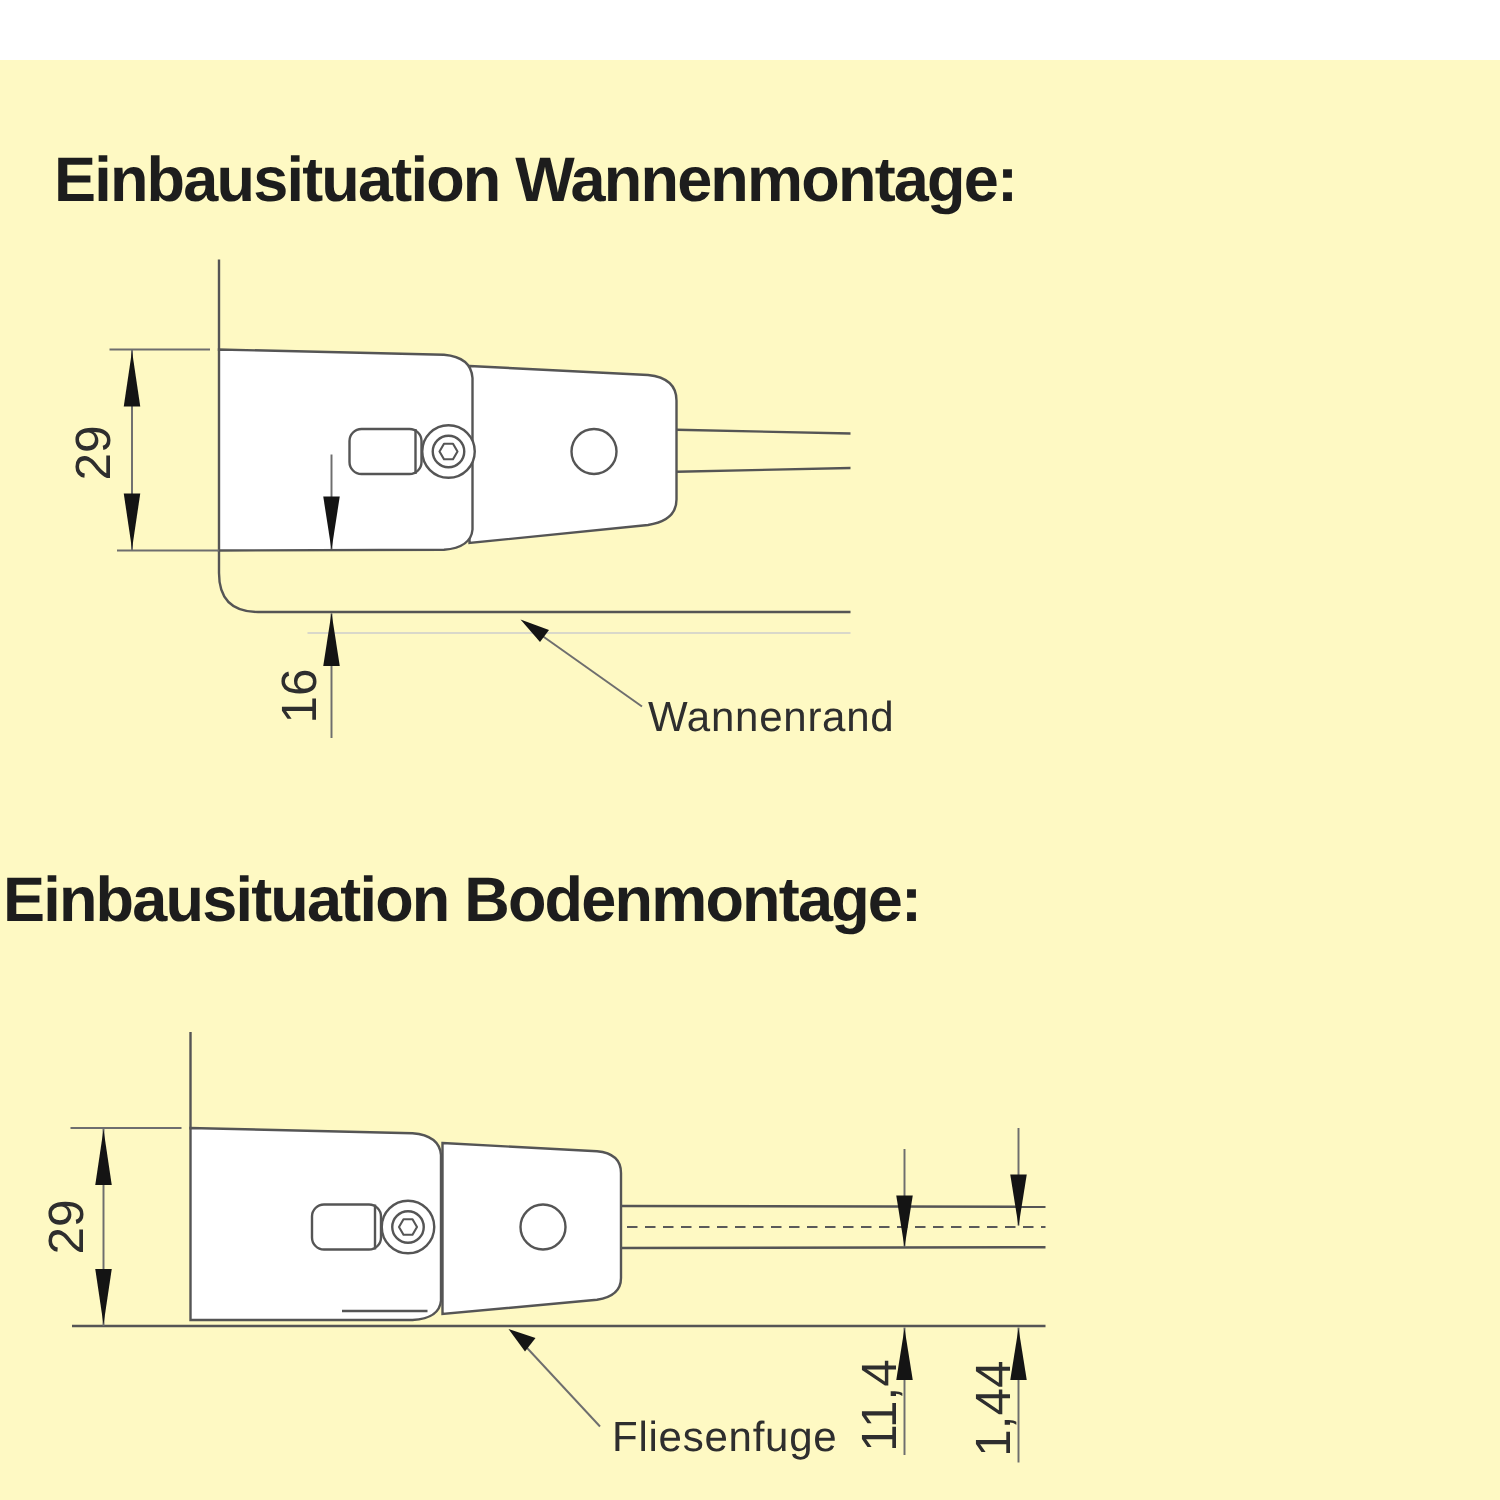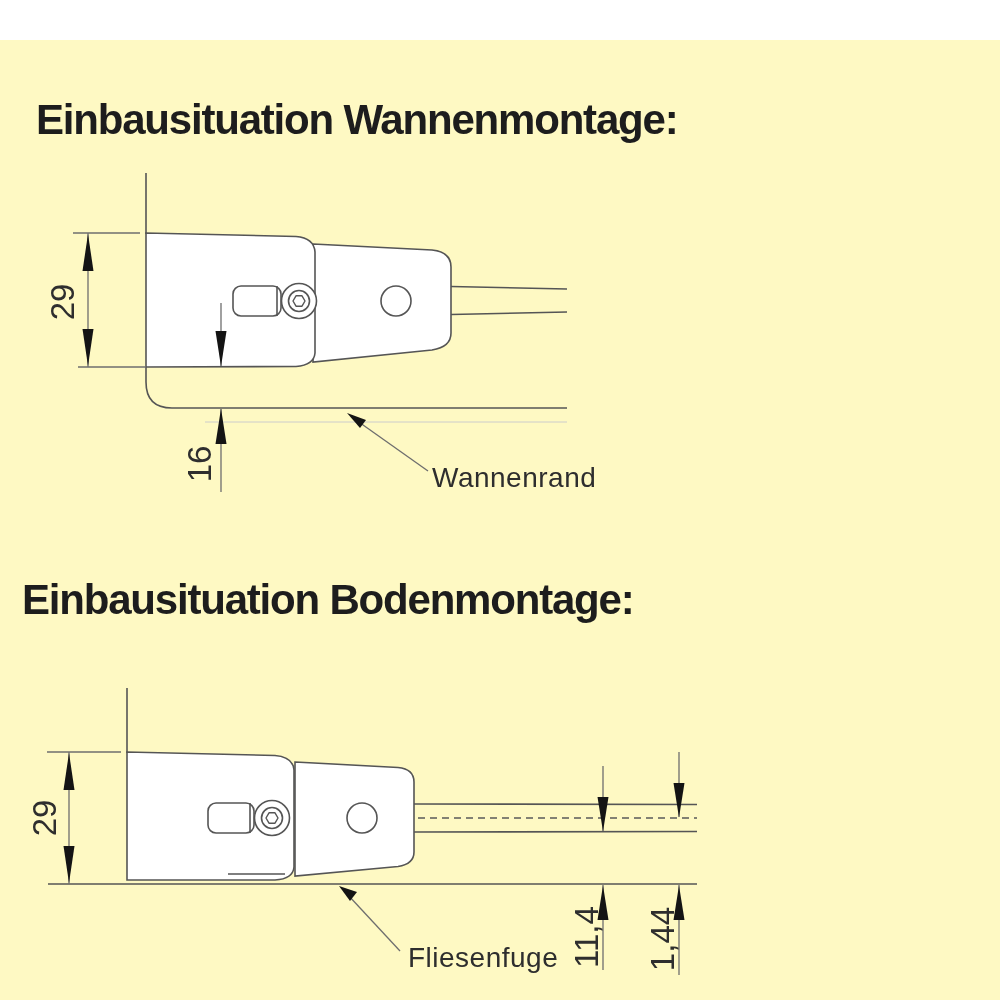--- a/index.html
+++ b/index.html
@@ -6,21 +6,21 @@
   .stage{
     position:relative;width:1000px;height:1000px;background:#fef9c3;overflow:hidden;
     font-family:"Liberation Sans", sans-serif;
     margin-top:40px;
   }
   .heading{
     position:absolute;color:#1d1d1d;font-weight:700;
     font-size:42px;letter-spacing:-1.2px;line-height:52px;white-space:nowrap;
   }
   #h1{left:36px;top:54px;}
-  #h2{left:22px;top:534px;text-align:center;}
+  #h2{left:2px;top:534px;text-align:center;}
   svg{position:absolute;left:0;}
   #dwg1{top:120px;}
   #dwg2{top:640px;}
   .body-line{fill:#ffffff;stroke:#555555;stroke-width:1.6;}
   .thin-line{fill:none;stroke:#555555;stroke-width:1.6;}
   .dim{stroke:#6e6e6e;stroke-width:1.3;fill:none;}
   .arrow{fill:#141414;stroke:none;}
   .dimtext{fill:#2e2e2e;font-family:"Liberation Sans",sans-serif;font-size:33px;}
   .callout{fill:#2e2e2e;font-family:"Liberation Sans",sans-serif;font-size:28px;letter-spacing:0.5px;}
 </style>

